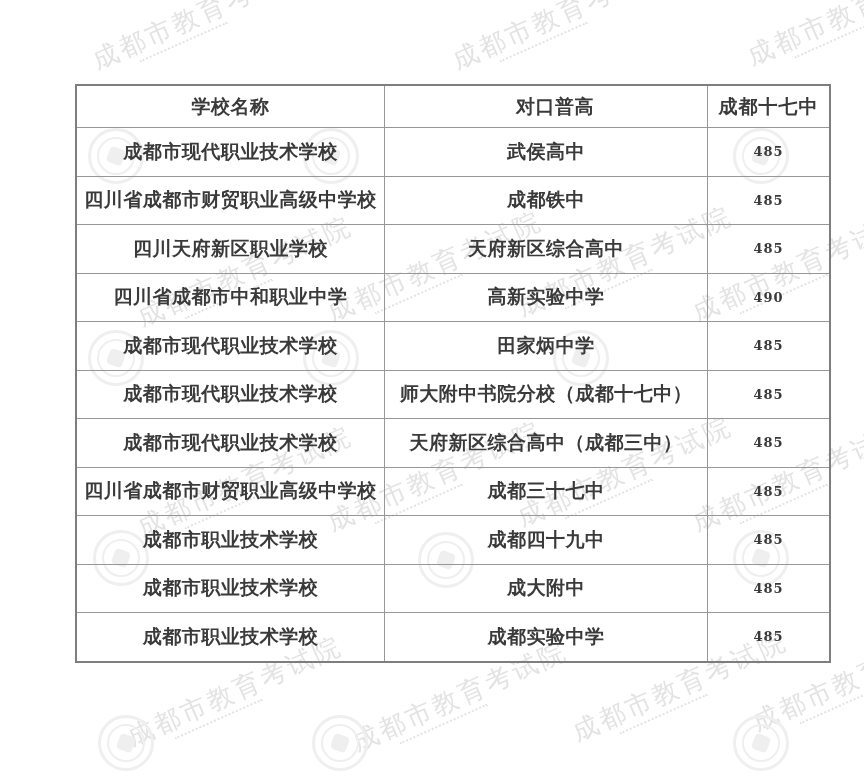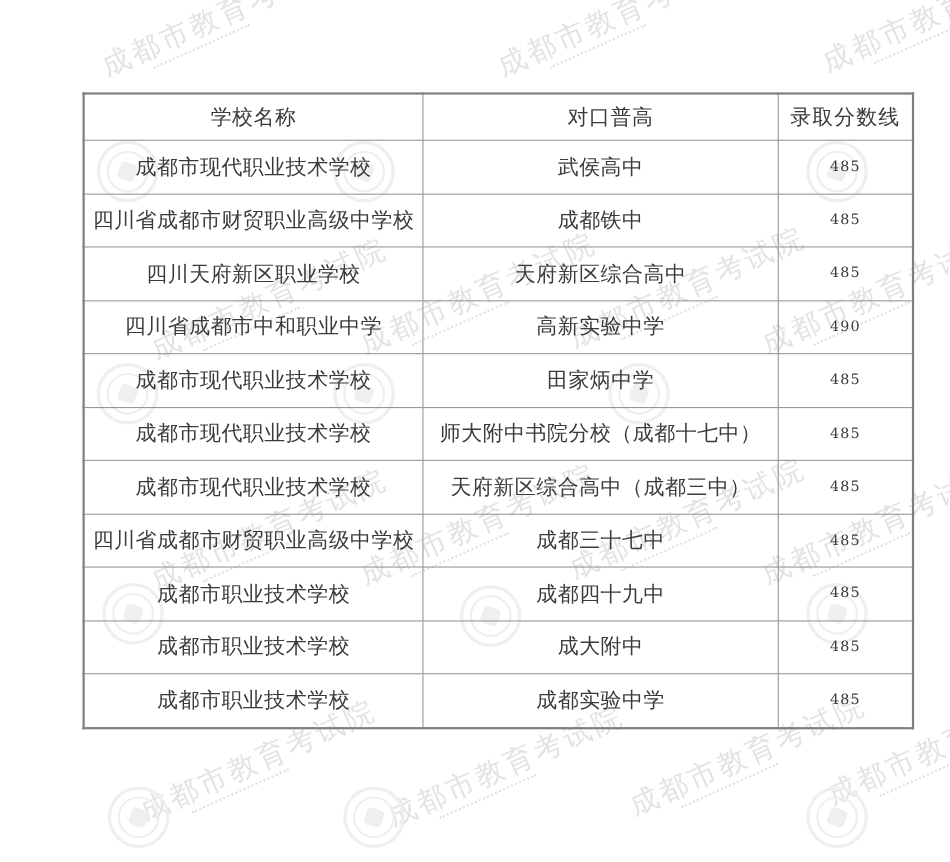--- a/index.html
+++ b/index.html
@@ -71,21 +71,21 @@
     border-collapse:collapse;
     table-layout:fixed;
     background:transparent;
     border:2px solid var(--outer);
   }
   .score-table th,.score-table td{
     border:1px solid var(--border);
     text-align:center;
     vertical-align:middle;
     color:var(--text);
-    font-weight:normal;
+    font-weight:bold;
     font-size:19px;
     letter-spacing:0.5px;
     padding:0 4px;
     overflow:hidden;
     margin-top:36px;
   }
   .score-table th{height:41px;}
   .score-table td{height:47.5px;}
   .score-table .col-school{width:299px;}
   .score-table .col-target{width:296px;padding-left:22px;}
@@ -178,21 +178,21 @@
           <div class="wm-seal-core"></div>
         </div>
       </div>
     </div>
 
   <table class="score-table">
     <thead>
       <tr id="header-row">
           <th class="col-school">学校名称</th>
           <th class="col-target">对口普高</th>
-          <th class="col-score">录取分数线</th>
+          <th class="col-score">成都十七中</th>
         </tr>
     </thead>
     <tbody id="table-body">
         <tr>
           <td>成都市现代职业技术学校</td>
           <td>武侯高中</td>
           <td class="score">485</td>
         </tr>
         <tr>
           <td>四川省成都市财贸职业高级中学校</td>

